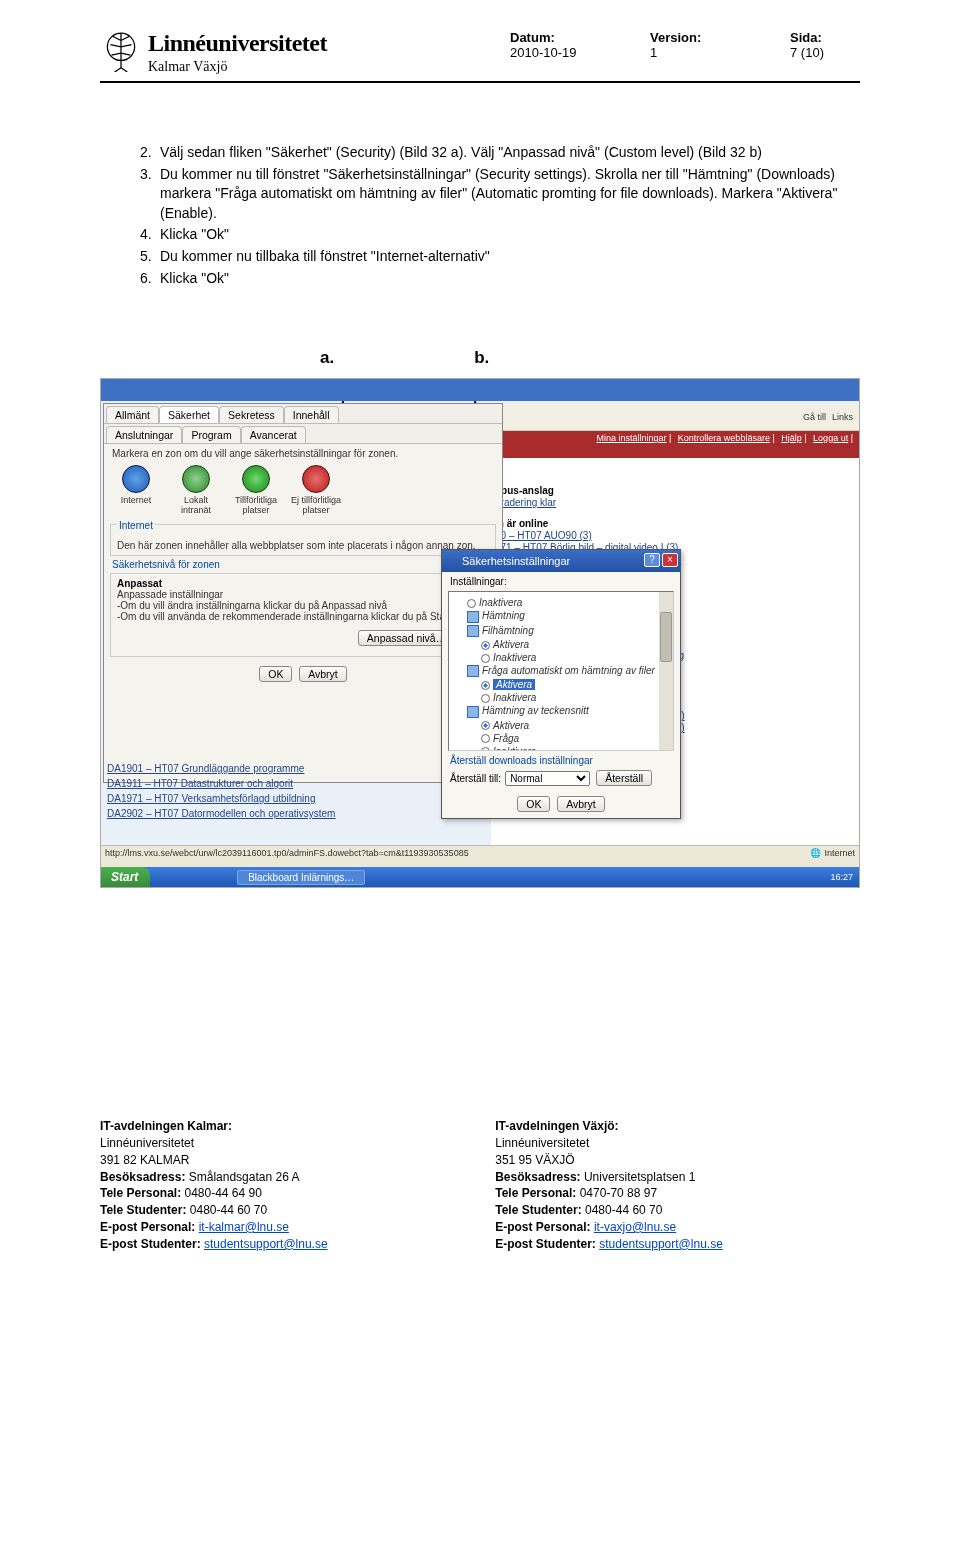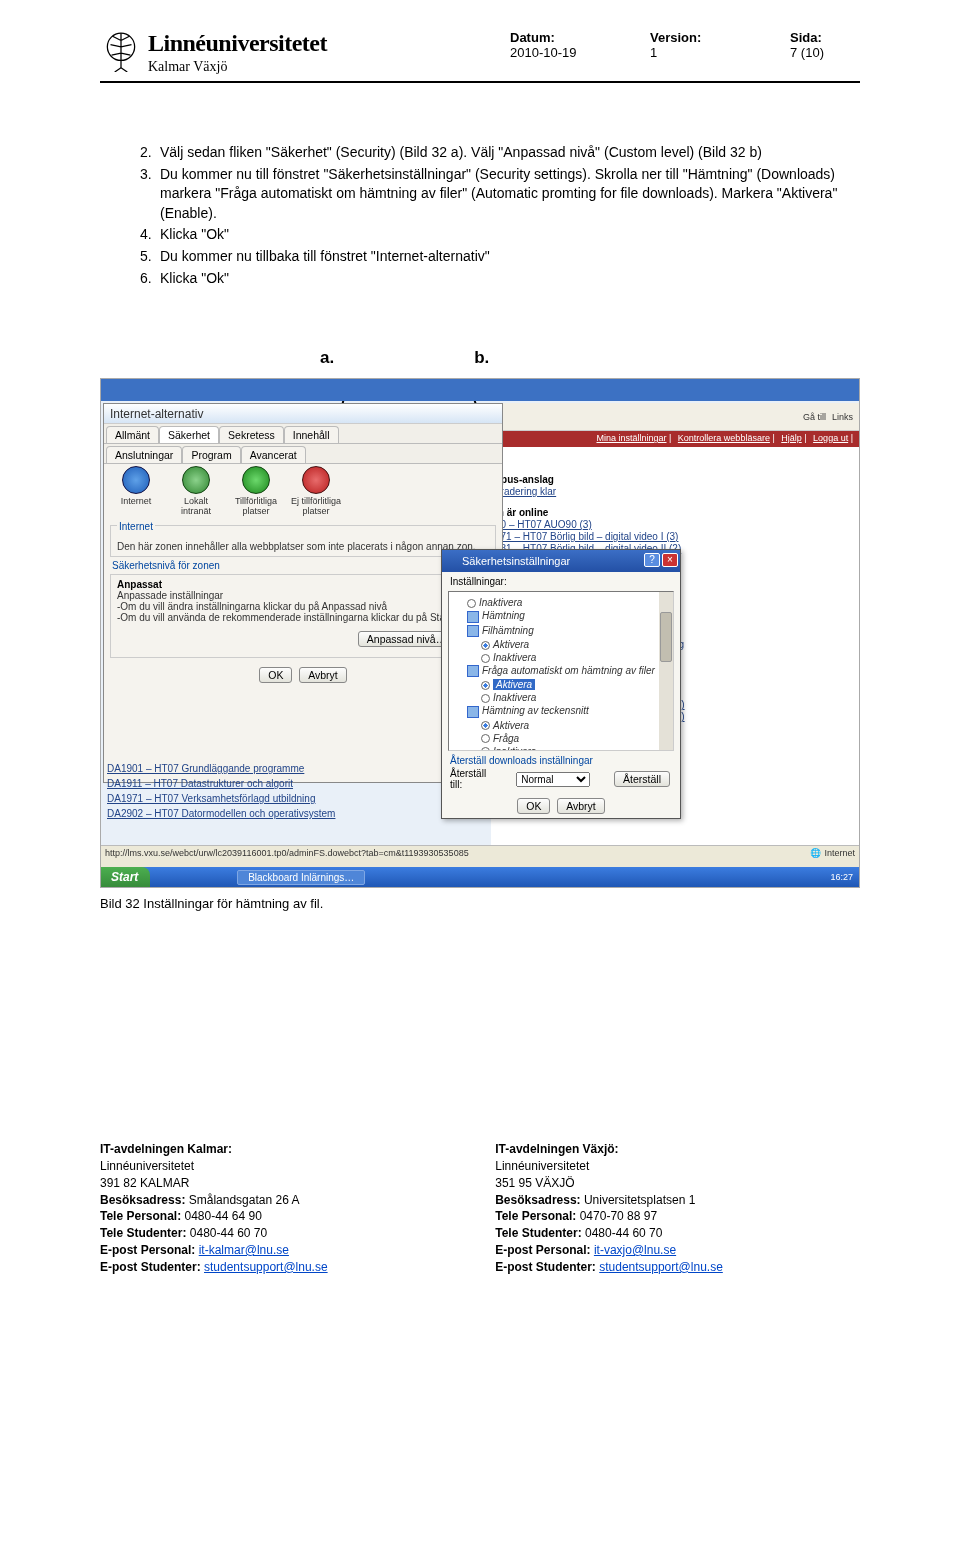--- a/index.html
+++ b/index.html
@@ -60,28 +60,28 @@
   .dialog2 .qx { position: absolute; right: 2px; top: 3px; display: flex; gap: 2px; }
   .qx span { display: inline-block; width: 16px; height: 14px; background: #c33; border: 1px solid #fff; border-radius: 2px; color:#fff; font-size:10px; text-align:center; line-height:12px; }
   .qx span.h { background: #5a8de0; }
 
   .settings-list { height: 160px; border: 1px inset #ccc; margin: 4px 6px; background: #fff; overflow: hidden; padding: 4px; font-size: 10px; color: #333; font-style: italic; }
   .tree-item { padding: 1px 0 1px 14px; position: relative; white-space: nowrap; }
   .tree-item .radio { display: inline-block; width: 9px; height: 9px; border: 1px solid #666; border-radius: 50%; background: #fff; margin-right: 3px; vertical-align: middle; }
   .tree-item .radio.sel { background: radial-gradient(#3b7de0 40%, #fff 45%); }
   .tree-item .icn { display:inline-block; width:12px; height:12px; background:#8ab6e8; border:1px solid #36c; vertical-align:middle; margin-right:3px; }
   .sub { padding-left: 28px; }
-  .reset-row { display:flex; align-items:center; gap:22px; padding: 2px 8px; font-size:10px; }
+  .reset-row { display:flex; align-items:center; gap:4px; padding: 2px 8px; font-size:10px; }
   .reset-row select { font-size:10px; }
   .scrollbar { position:absolute; right:0; top:0; bottom:0; width:14px; background:#e4e1d7; }
   .scrollbar .thumb { width:12px; height:50px; margin:20px auto 0; background:#c2beb0; border:1px solid #999; border-radius:2px; }
 
   
   .bg-browser { position:absolute; top:24px; left:390px; right:0; bottom:40px; background:#fff; }
-  .bg-browser .bbar { height:16px; background:#a82c2c; color:#fff; text-align:right; font-size:9px; padding:2px 6px 0 0; }
+  .bg-browser .bbar { height:27px; background:#a82c2c; color:#fff; text-align:right; font-size:9px; padding:2px 6px 0 0; }
   .bg-browser .bbar a { color:#fff; text-decoration:underline; margin-left:4px; }
   .right-links { font-size:10px; color:#224488; padding:6px 4px; }
   .right-links div { text-decoration: underline; color:#224488; margin:1px 0; white-space:nowrap; overflow:hidden; }
 
   .left-links { position:absolute; top:380px; left:6px; font-size:10px; }
   .left-links div { color:#224488; text-decoration:underline; margin:4px 0; }
 
   .statusbar { position:absolute; bottom:20px; left:0; right:0; height:22px; background:#ece9d8; border-top:1px solid #bbb; font-size:9px; color:#333; padding:2px 4px; display:flex; justify-content:space-between; }
   .taskbar { position:absolute; bottom:0; left:0; right:0; height:20px; background:linear-gradient(#3c7de0,#1f57b5); }
   .taskbar .start { display:inline-block; height:28px; padding:0 12px 0 10px; background:linear-gradient(#4caf50,#2e7d32); color:#fff; font-style:italic; font-weight:bold; font-size:12px; line-height:20px; border-radius:0 8px 8px 0; }
@@ -173,32 +173,32 @@
           <div>902 – HT07 Datormodellen och</div>
           <div>operativsystem (3)</div>
           <div>DA2912 – HT07 Objektorienterad</div>
           <div>programmering (4)</div>
           <div>Den svårt sjuke patienten – Del 1 HT07 (7)</div>
           <div>Den svårt sjuke patienten – Del 2 HT07 (7)</div>
         </div>
     </div>
 
     <div class="dialog1">
-      <div class="titlebar">Internet-alternativ</div>
       <div class="tabrow" id="tabs-row2">
           <div class="tab">Allmänt</div>
           <div class="tab active">Säkerhet</div>
           <div class="tab">Sekretess</div>
           <div class="tab">Innehåll</div>
         </div>
       <div class="tabrow" id="tabs-row1">
           <div class="tab">Anslutningar</div>
           <div class="tab">Program</div>
           <div class="tab">Avancerat</div>
         </div>
+      <div class="note">Markera en zon om du vill ange säkerhetsinställningar för zonen.</div>
       <div class="zone-row" id="zone-row">
           <div class="zone-item">
             <div class="zone-icon globe"></div>
             <div>Internet</div>
           </div>
           <div class="zone-item">
             <div class="zone-icon intra"></div>
             <div>Lokalt intranät</div>
           </div>
           <div class="zone-item">
@@ -284,21 +284,20 @@
       <span>🌐 <span>Internet</span></span>
     </div>
     <div class="taskbar">
       <span class="start">Start</span>
       <span style="display:inline-block; background:#4f86d8; color:#fff; font-size:10px; padding:1px 10px; margin-left:84px; border:1px solid #7fa7e4; border-radius:2px;">Blackboard Inlärnings…</span>
       <span class="tray">16:27</span>
     </div>
 
   </div>
 
-  <div class="caption">Bild 32 Inställningar för hämtning av fil.</div>
 
   <div class="footer">
     <div class="col">
       <strong>IT-avdelningen Kalmar:</strong><br>
       <span>Linnéuniversitetet</span><br>
       <span>391 82 KALMAR</span><br>
       <strong>Besöksadress:</strong> <span>Smålandsgatan 26 A</span><br>
       <strong>Tele Personal:</strong> <span>0480-44 64 90</span><br>
       <strong>Tele Studenter:</strong> <span>0480-44 60 70</span><br>
       <strong>E-post Personal:</strong> <a>it-kalmar@lnu.se</a><br>

